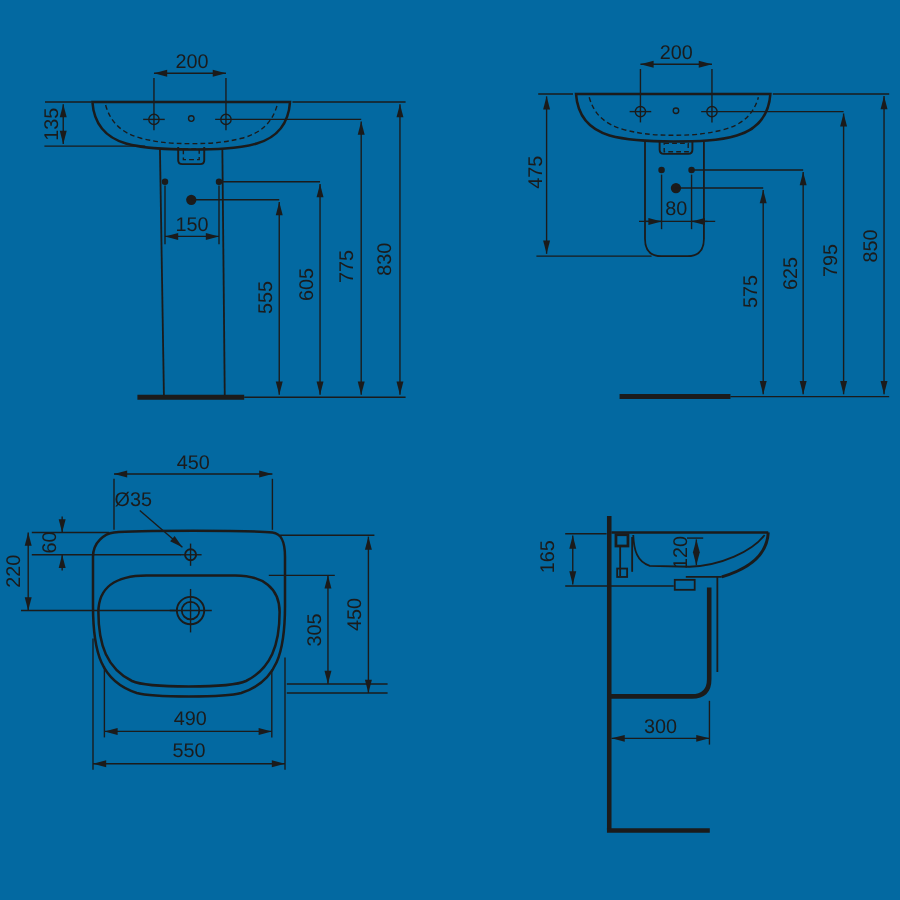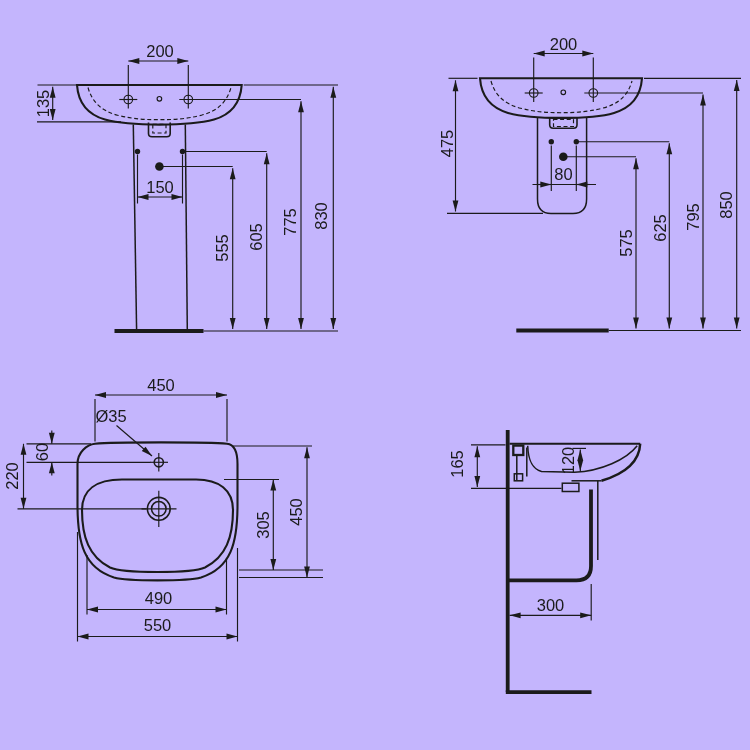--- a/index.html
+++ b/index.html
@@ -1,16 +1,16 @@
 <!DOCTYPE html>
 <html><head>
 <meta charset="utf-8">
 <style>
   html,body{margin:0;padding:0;background:#fff;}
-  .stage{width:750px;height:750px;background:#c4b5fd;position:relative;overflow:hidden;}
+  .stage{width:750px;height:750px;background:#0369a1;position:relative;overflow:hidden;}
   svg{display:block;}
   svg text{
     font-family:"Liberation Sans","DejaVu Sans",sans-serif;
     font-size:16.5px;
     fill:#1b1b1b;
   }
   .ln{stroke:#1b1b1b;fill:none;stroke-width:1.15px;}
   .s15{stroke-width:1.5px;}
   .s16{stroke-width:1.6px;}
   .s2{stroke-width:2.1px;}

